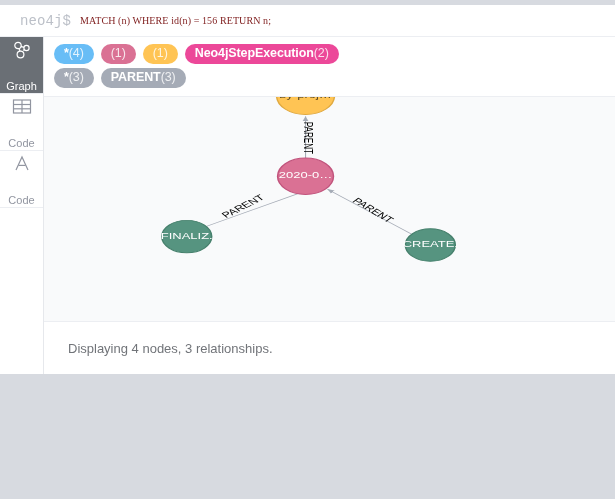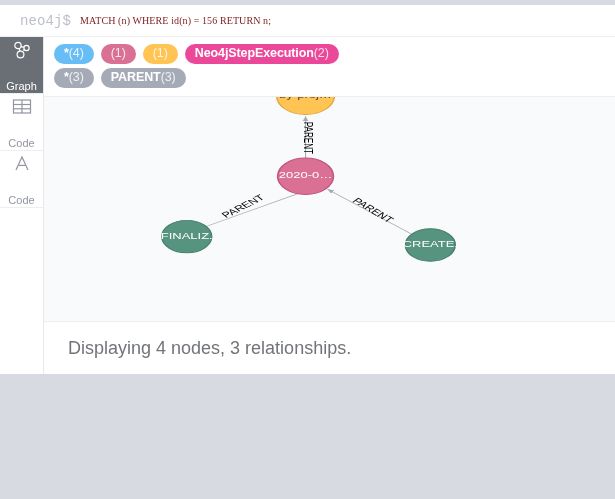--- a/index.html
+++ b/index.html
@@ -72,21 +72,21 @@
   }
   .rel-caption{
     font-family:"Liberation Sans",sans-serif;font-size:12.5px;
     fill:#000000;text-anchor:middle;dominant-baseline:middle;
     pointer-events:none;
   }
   .status{
     height:52px;flex:0 0 52px;display:flex;align-items:center;
     padding-left:24px;background:#ffffff;
   }
-  .status-text{font-size:18px;color:#717479;}
+  .status-text{font-size:13px;color:#717479;}
 </style>
 </head>
 <body>
 
 <div class="app">
 
   <div class="editor-bar">
     <span class="prompt">neo4j$</span>
     <span class="query-text">MATCH (n) WHERE id(n) = 156 RETURN n;</span>
   </div>

